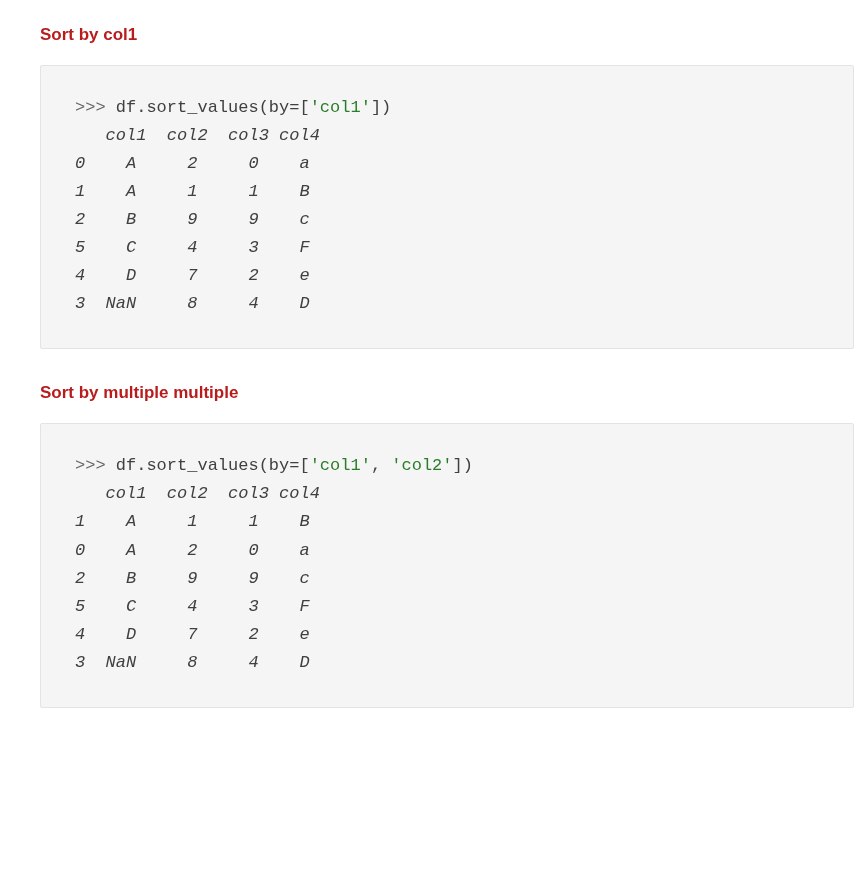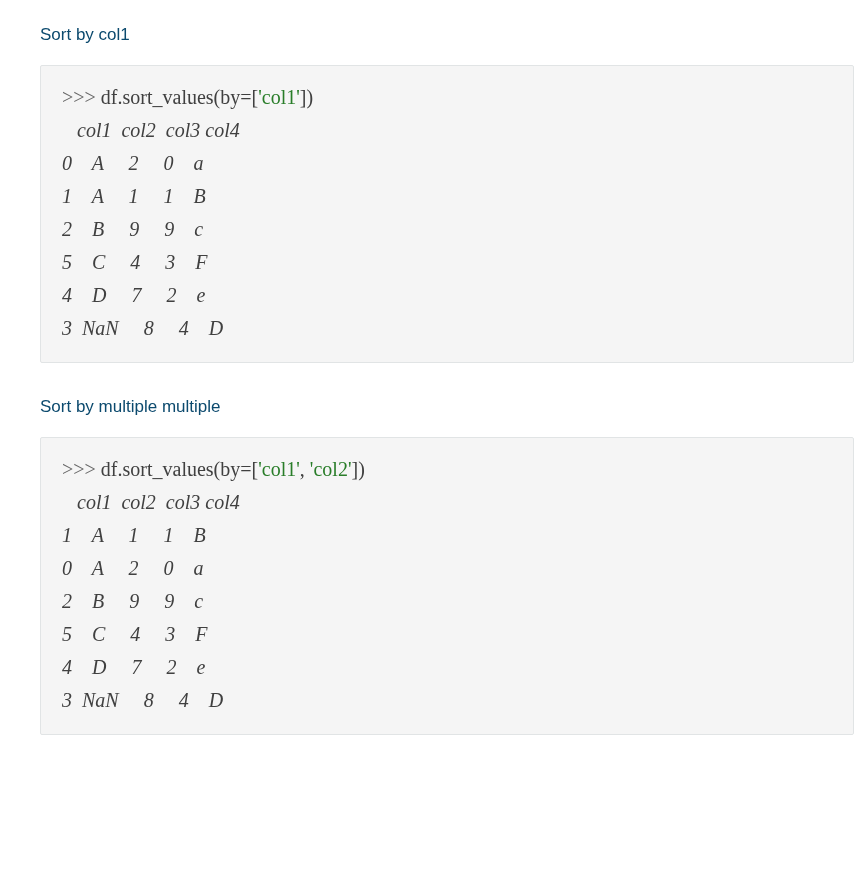--- a/index.html
+++ b/index.html
@@ -7,36 +7,36 @@
       margin: 0;
       padding: 25px 0 25px 40px;
       font-family: -apple-system, BlinkMacSystemFont, "Segoe UI", "Helvetica Neue", Arial, sans-serif;
       font-size: 16px;
       color: #333;
       background: #fff;
       width: 854px;
     }
     p.intro {
       font-size: 17px;
-      color: #0c4a6e;
+      color: #b91c1c;
       margin: 0 0 20px 0;
-      font-weight: 400;
+      font-weight: 700;
     }
     .codeblock {
       background: #f5f5f5;
       border: 1px solid #e1e4e5;
       border-radius: 2px;
       padding: 12px 18px 14px 18px;
       margin-bottom: 34px;
       overflow-x: auto;
     }
     pre {
-      margin: 3px;
-      font-family: Liberation Serif, serif;
-      font-size: 20px;
+      margin: 16px;
+      font-family: Liberation Mono, monospace;
+      font-size: 17px;
       line-height: 1.65;
       color: #404040;
       white-space: pre;
     }
     .gp { color: #666666; font-style: normal; }
     .s1 { color: #297d29; }
     .go { color: #404040; font-style: italic; } 
   </style>
 </head>
 <body>

